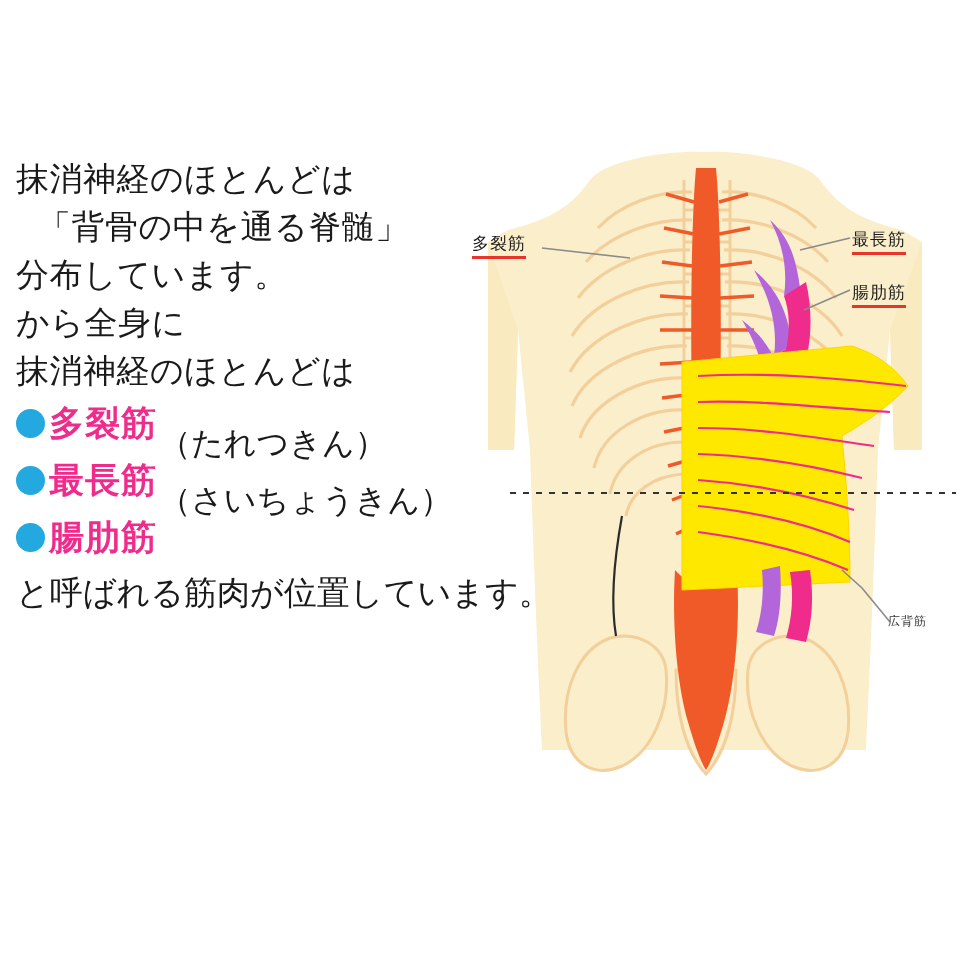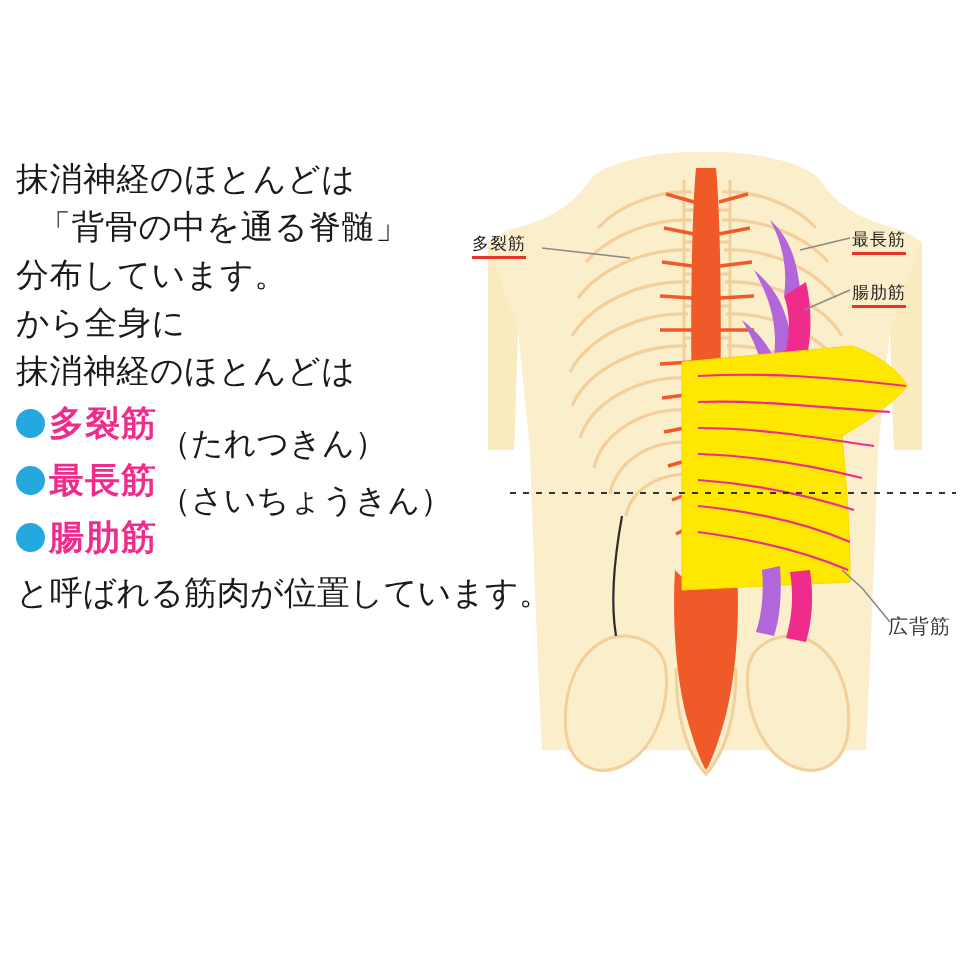--- a/index.html
+++ b/index.html
@@ -93,21 +93,21 @@
     color: #1a1a1a;
     white-space: nowrap;
     letter-spacing: 1px;
   }
   .callout.underlined {
     border-bottom: 3px solid #e8352b;
     padding-bottom: 1px;
   }
   .callout.plain {
     color: #3a3a3a;
-    font-size: 20px;
+    font-size: 12px;
   }
   #callout-tarets { left: 472px; top: 232px; }
   #callout-saicho { left: 852px; top: 228px; }
   #callout-chouro { left: 852px; top: 281px; }
   #callout-kouhai { left: 888px; top: 613px; }
 </style>
 </head>
 <body>
 
 <div id="canvas">

